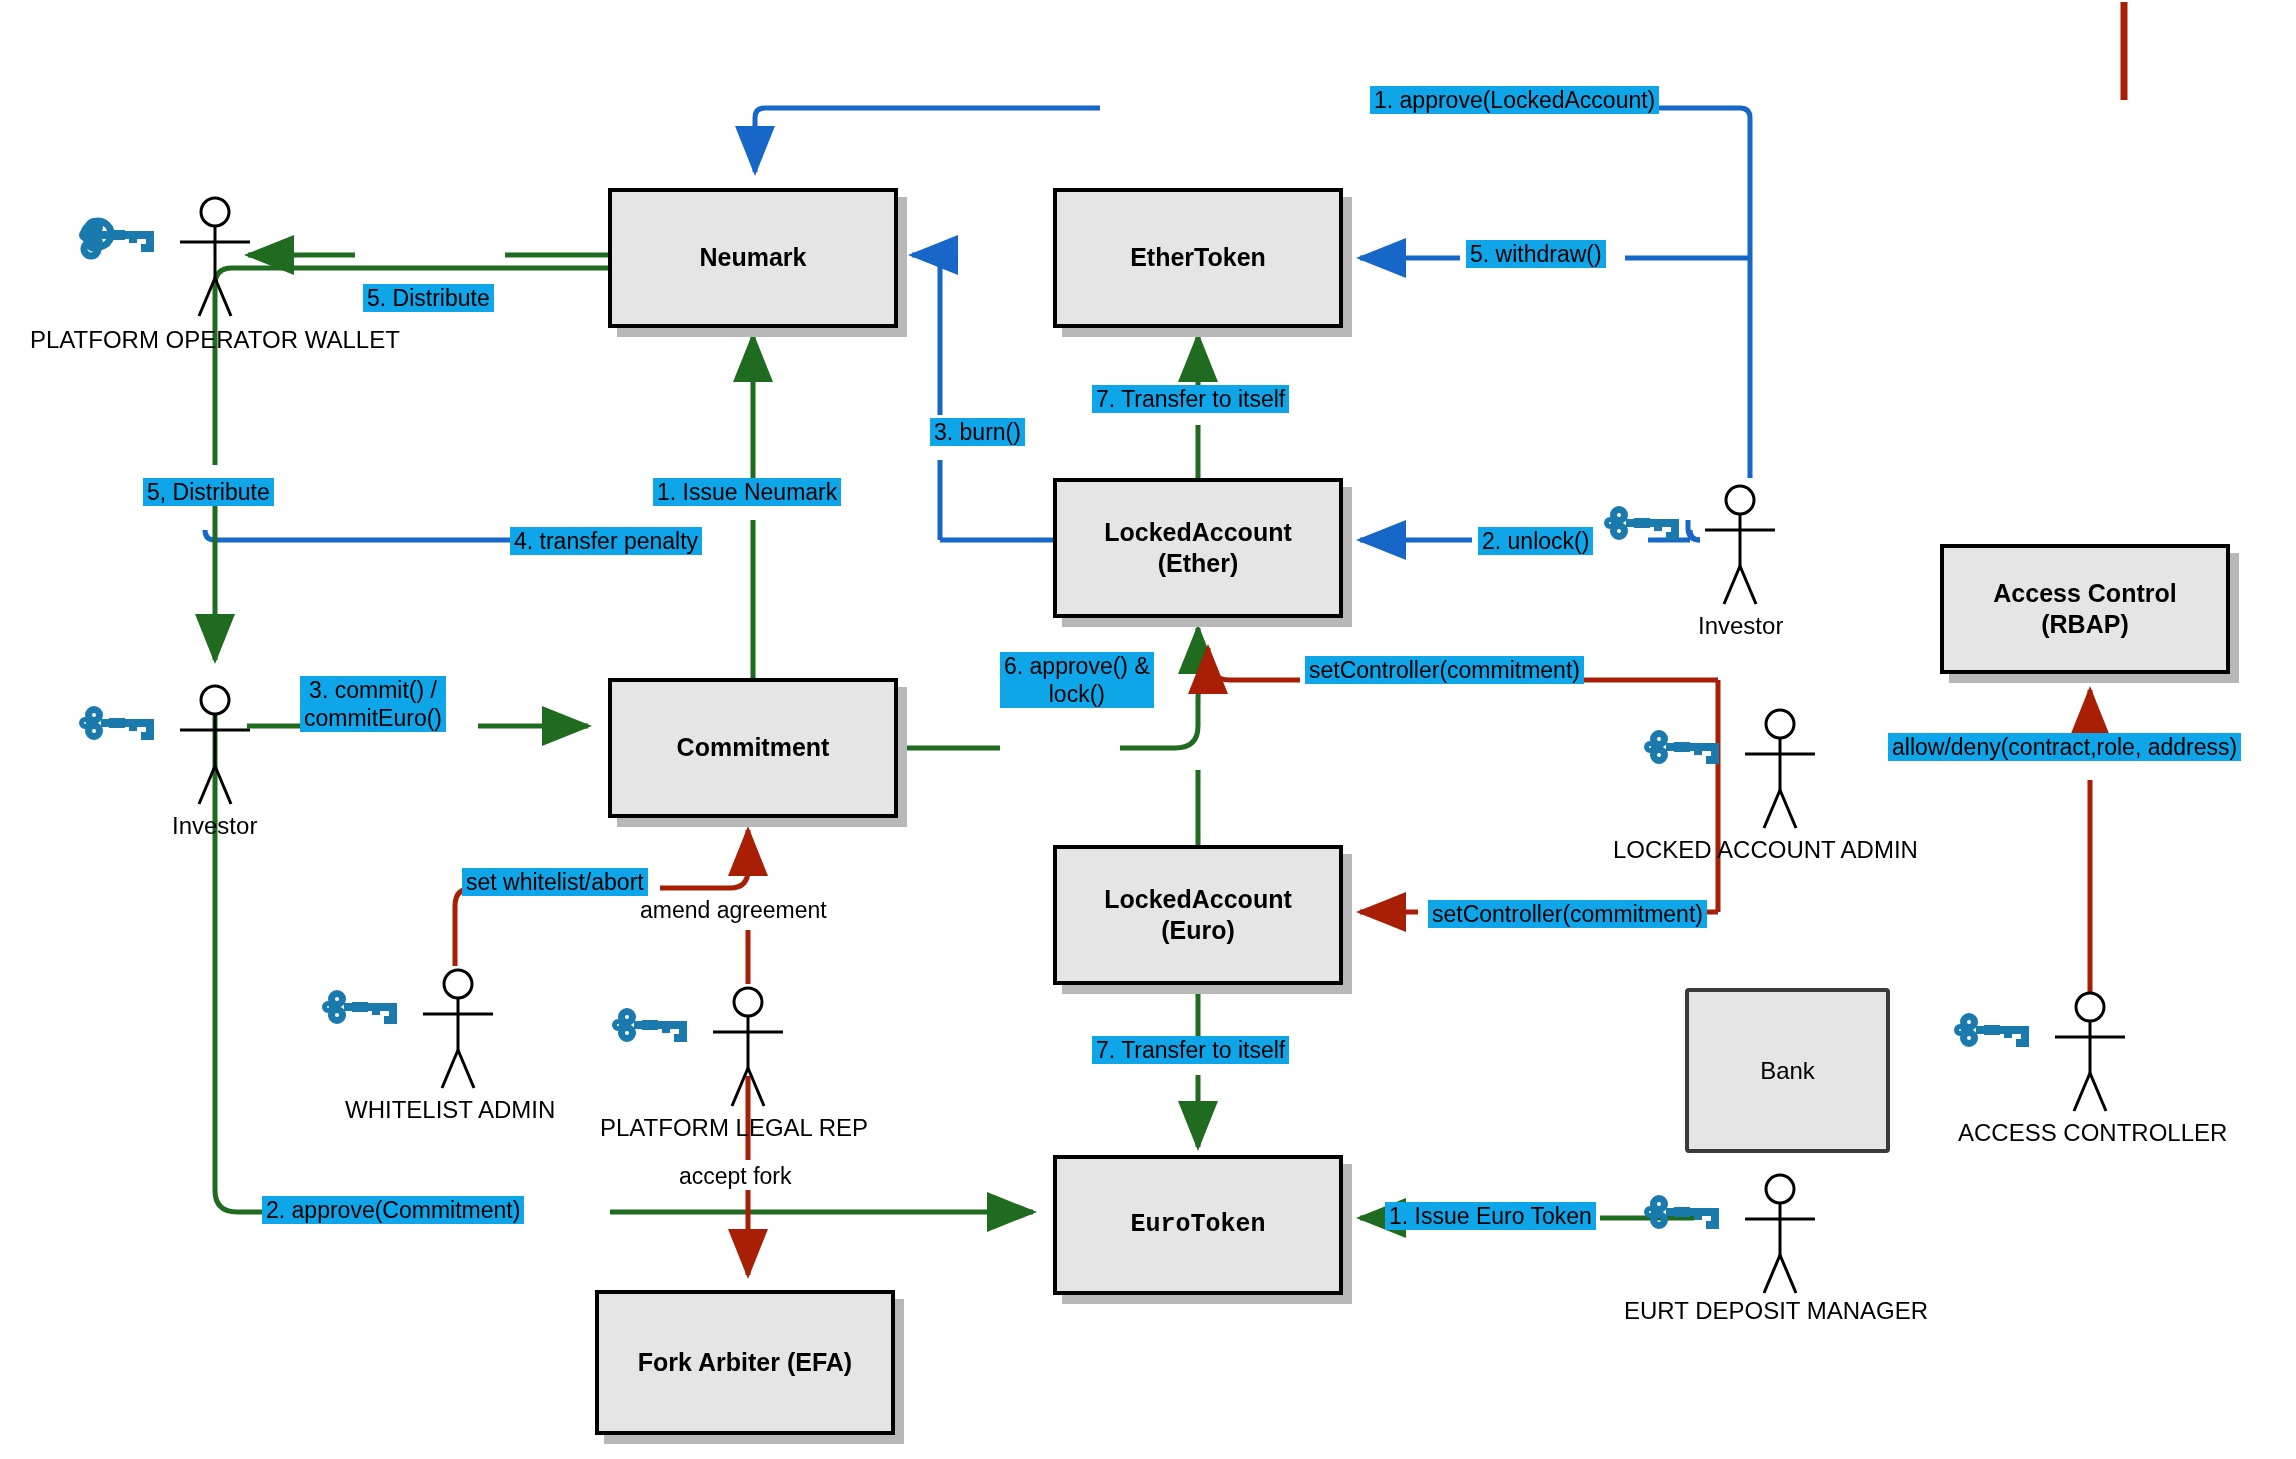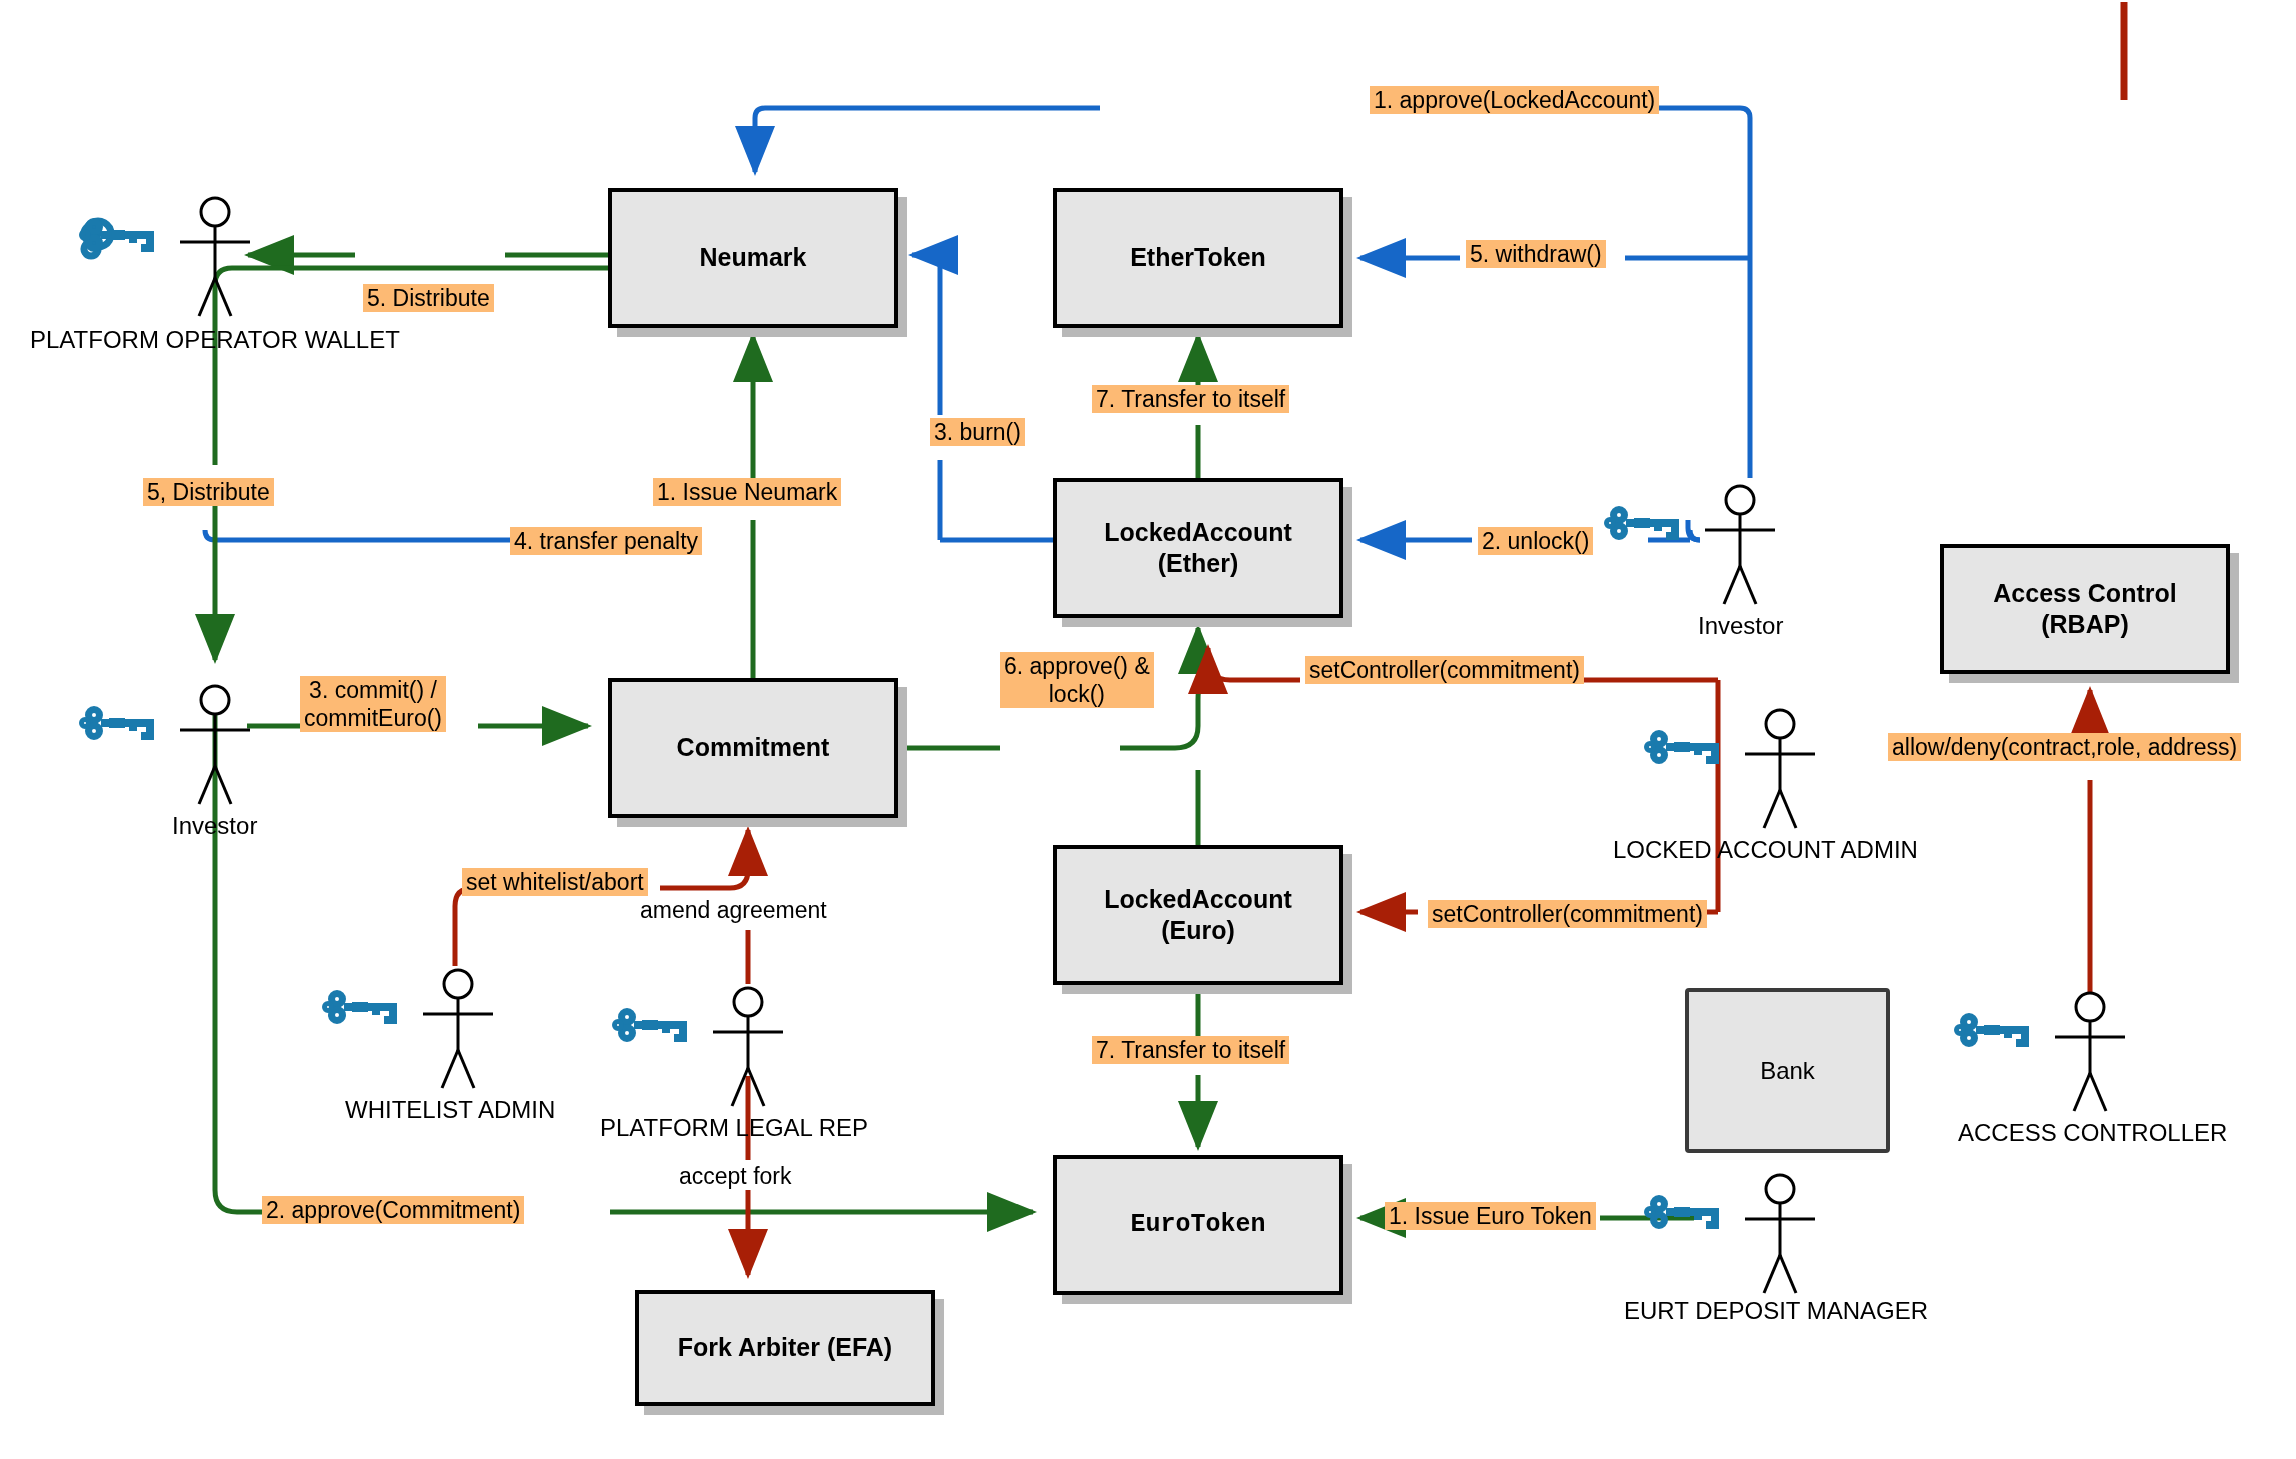--- a/index.html
+++ b/index.html
@@ -59,21 +59,21 @@
     white-space: nowrap;
     z-index: 7;
   }
   
   .edge-label {
     position: absolute;
     font-size: 23px;
     color: #000000;
     white-space: pre;
     line-height: 1.22;
-    background: #fdba74;
+    background: #0ea5e9;
     padding: 0 4px;
     z-index: 8;
   }
   .edge-label.nobg { background: transparent; }
   .edge-label.center { text-align: center; }
 </style>
 </head>
 <body>
 
 <div id="canvas">
@@ -177,21 +177,21 @@
   </div>
 
   <div class="node-box rounded" style="left:1685px; top:988px; width:205px; height:165px;">
     <span>Bank</span>
   </div>
 
   <div class="node-box" style="left:1053px; top:1155px; width:290px; height:140px;font-family:Liberation Mono, monospace;">
     <span>EuroToken</span>
   </div>
 
-  <div class="node-box" style="left:595px; top:1290px; width:300px; height:116px;margin-left:40px;">
+  <div class="node-box" style="left:595px; top:1290px; width:300px; height:145px;">
     <span>Fork Arbiter (EFA)</span>
   </div>
 
   <svg class="actor" style="left:75px; top:190px;" width="200" height="140" viewBox="0 0 200 140">
     <g>
       <path d="M10,44 a13,13 0 1,1 0,0.1 M16,36 a7,7 0 1,0 0.1,0 M16,52 a7,7 0 1,0 0.1,0" fill="none" stroke="#1a7aad" stroke-width="7"></path>
       <circle cx="19" cy="37" r="5.5" fill="none" stroke="#1a7aad" stroke-width="7"></circle>
       <circle cx="19" cy="53" r="5.5" fill="none" stroke="#1a7aad" stroke-width="7"></circle>
       <circle cx="10" cy="45" r="3.5" fill="none" stroke="#1a7aad" stroke-width="5"></circle>
       <path d="M26,45 L75,45 L75,58 L66,58 M58,45 L58,53 M46,40 L46,50 M38,40 L38,50" fill="none" stroke="#1a7aad" stroke-width="8"></path>

